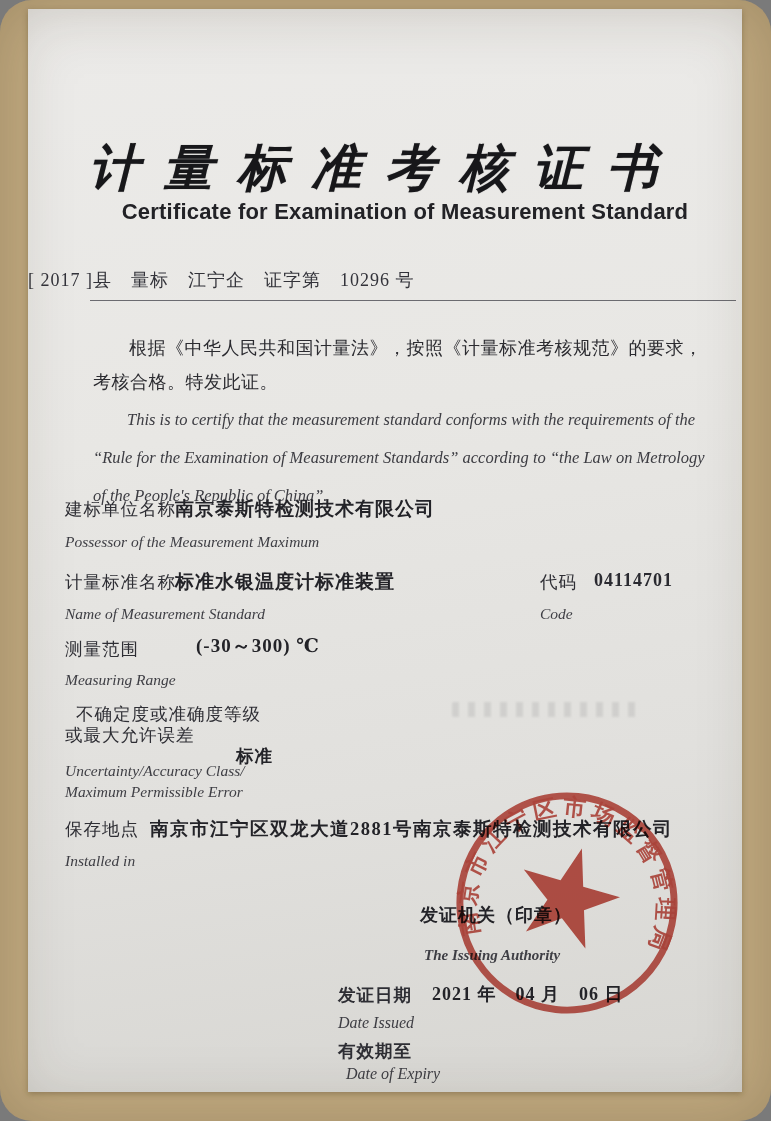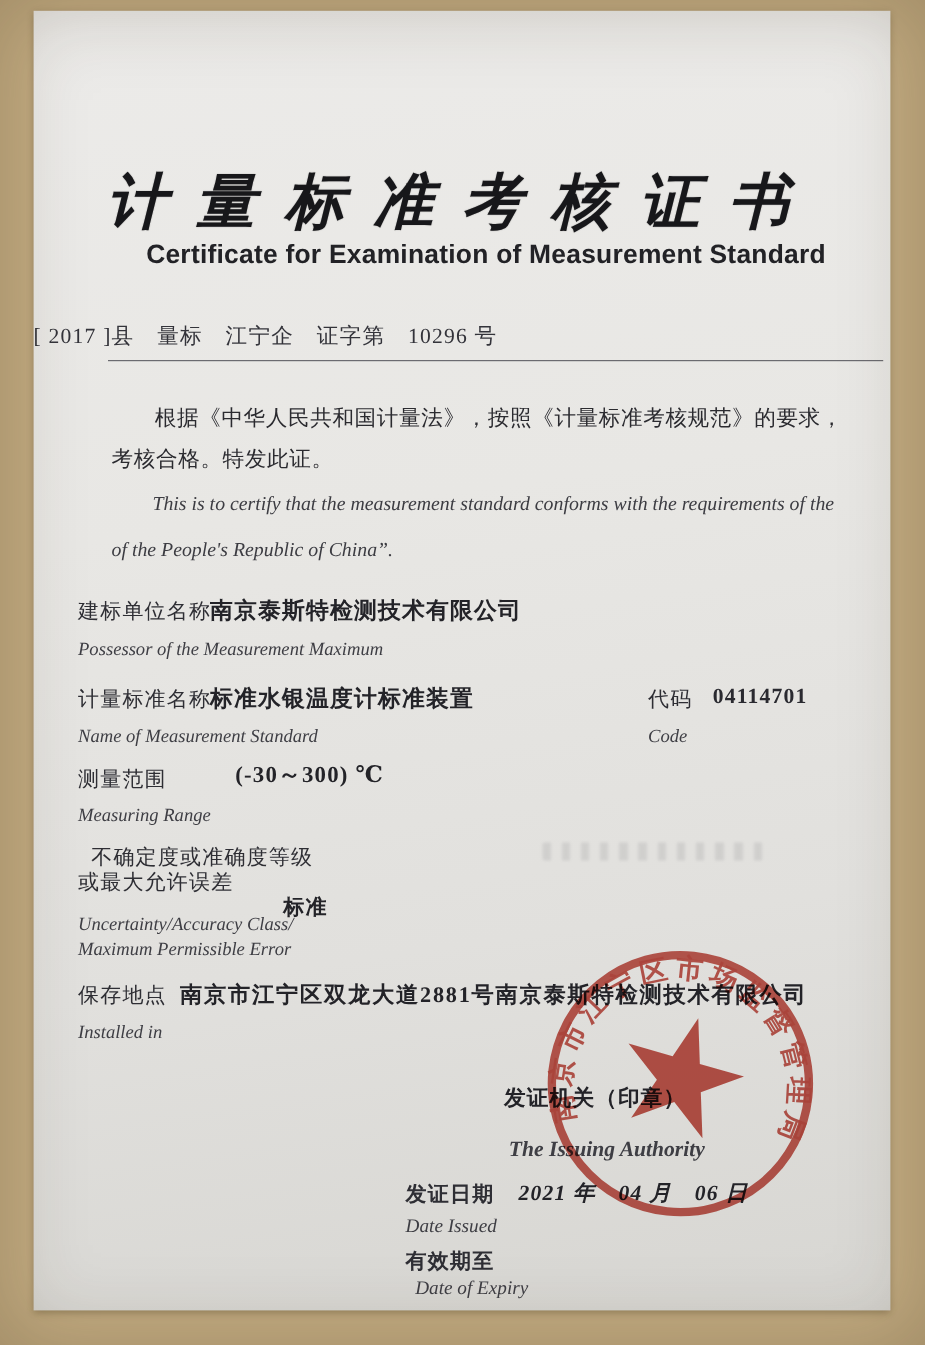--- a/index.html
+++ b/index.html
@@ -5,20 +5,21 @@
   html,body{margin:0;padding:0;background:#7a7a7a;}
   *{box-sizing:border-box;}
   #photo{
     position:relative;width:771px;height:1121px;overflow:hidden;
     background:
       repeating-linear-gradient(90deg, rgba(255,255,255,.10) 0 2px, rgba(0,0,0,.05) 2px 4px),
       repeating-linear-gradient(0deg, rgba(255,255,255,.07) 0 2px, rgba(0,0,0,.04) 2px 4px),
       linear-gradient(180deg,#cdb78e 0%, #c5ae84 55%, #b09а70 80%, #a58c60 100%);
     background-color:#c2ab81;
     font-family:"Liberation Serif","DejaVu Serif",serif;
+    border-radius:32px;
   }
   #photo::after{
     content:"";position:absolute;inset:0;pointer-events:none;
     box-shadow:inset 0 0 70px rgba(60,45,20,.25);
   }
   .paper{
     position:absolute;left:28px;top:9px;width:714px;height:1083px;
     background:linear-gradient(172deg,#ecebe9 0%, #e8e7e4 38%, #e1e0dd 70%, #d7d6d2 100%);
     box-shadow:0 2px 6px rgba(70,55,25,.35);
   }
@@ -52,21 +53,21 @@
   .val-zh{font-size:19px;font-weight:700;color:#232328;letter-spacing:1px;white-space:nowrap;}
   .lbl-en{font-size:15.5px;color:#3e3e44;white-space:nowrap;}
   .val-num{font-size:18px;font-weight:600;color:#2a2a30;letter-spacing:1px;}
 
   .bleed{
     left:452px;top:702px;width:190px;height:15px;border-radius:2px;
     background:repeating-linear-gradient(90deg, rgba(110,110,115,.28) 0 7px, rgba(110,110,115,0) 7px 16px);
     filter:blur(1.3px);opacity:.55;
   }
 
-  .date-val{font-size:18px;font-weight:700;color:#232328;letter-spacing:1px;white-space:nowrap;font-style:italic;}
+  .date-val{font-size:18px;font-weight:700;color:#232328;letter-spacing:1px;white-space:nowrap;}
 
   .seal{
     left:448px;top:784px;width:238px;height:238px;
     mix-blend-mode:multiply;opacity:.93;
     transform:rotate(6deg);
   }
   .seal svg{width:100%;height:100%;}
   .seal text{font-family:"Liberation Serif","DejaVu Serif",serif;font-weight:700;}
 </style>
 </head>
@@ -81,20 +82,21 @@
     <div class="abs zh cert-no">[ 2017 ]县　量标　江宁企　证字第　10296 号</div>
     <div class="abs cert-underline"></div>
 
     <div class="abs zh body-zh">
       <div class="indent">根据《中华人民共和国计量法》，按照《计量标准考核规范》的要求，</div>
       <div>考核合格。特发此证。</div>
     </div>
 
     <div class="abs en body-en">
       <div class="indent">This is to certify that the measurement standard conforms with the requirements of the</div>
+      <div>“Rule for the Examination of Measurement Standards” according to “the Law on Metrology</div>
       <div>of the People's Republic of China”.</div>
     </div>
 
     <div class="abs zh lbl-zh" style="left:37px;top:488px;">建标单位名称</div>
     <div class="abs zh val-zh" style="left:147px;top:487px;">南京泰斯特检测技术有限公司</div>
     <div class="abs en lbl-en" style="left:37px;top:524px;">Possessor of the Measurement Maximum</div>
 
     <div class="abs zh lbl-zh" style="left:37px;top:561px;">计量标准名称</div>
     <div class="abs zh val-zh" style="left:147px;top:560px;">标准水银温度计标准装置</div>
     <div class="abs zh lbl-zh" style="left:512px;top:561px;">代码</div>
@@ -111,21 +113,21 @@
     <div class="abs zh val-zh" style="left:208px;top:735px;font-size:17.5px;">标准</div>
     <div class="abs en lbl-en" style="left:37px;top:753px;">Uncertainty/Accuracy Class/</div>
     <div class="abs en lbl-en" style="left:37px;top:774px;">Maximum Permissible Error</div>
     <div class="abs bleed" style="left:424px;top:693px;"></div>
 
     <div class="abs zh lbl-zh" style="left:37px;top:808px;">保存地点</div>
     <div class="abs zh val-zh" style="left:122px;top:807px;font-size:18.5px;letter-spacing:1.5px;">南京市江宁区双龙大道2881号南京泰斯特检测技术有限公司</div>
     <div class="abs en lbl-en" style="left:37px;top:843px;">Installed in</div>
 
     <div class="abs zh val-zh" style="left:392px;top:894px;font-size:18px;">发证机关（印章）</div>
-    <div class="abs en lbl-en" style="left:396px;top:938px;font-size:18px;font-weight:600;">The Issuing Authority</div>
+    <div class="abs en lbl-en" style="left:396px;top:938px;font-size:15px;font-weight:600;">The Issuing Authority</div>
 
     <div class="abs zh lbl-zh" style="left:310px;top:974px;font-weight:600;">发证日期</div>
     <div class="abs zh date-val" style="left:404px;top:973px;">2021 年　04 月　06 日</div>
     <div class="abs en lbl-en" style="left:310px;top:1005px;font-size:16px;">Date Issued</div>
 
     <div class="abs zh lbl-zh" style="left:310px;top:1030px;font-weight:600;">有效期至</div>
     <div class="abs en lbl-en" style="left:318px;top:1056px;font-size:16px;">Date of Expiry</div>
 
   </div>
 

